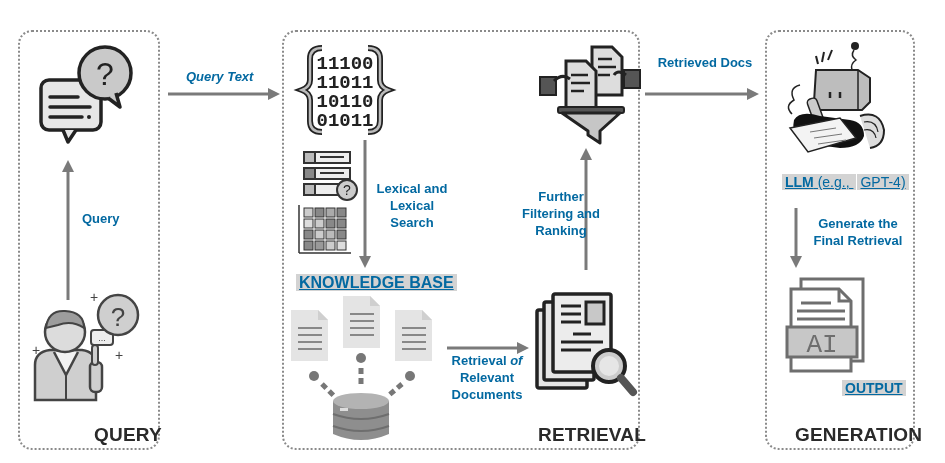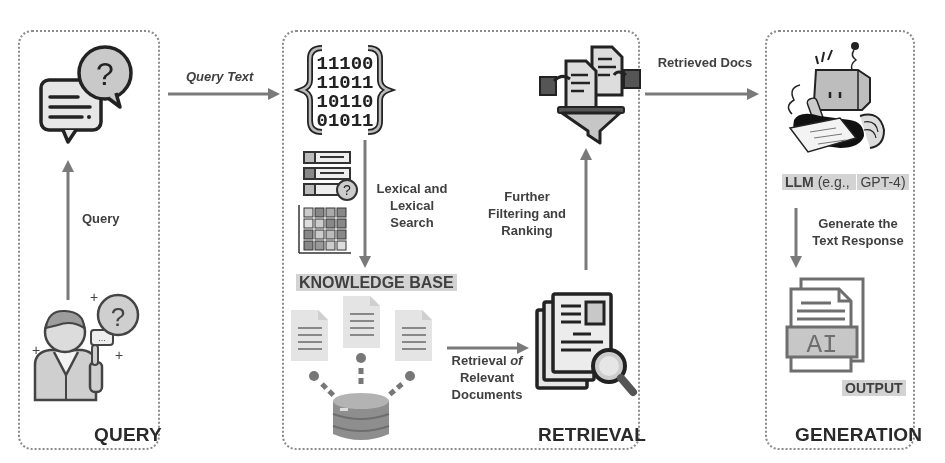--- a/index.html
+++ b/index.html
@@ -1,21 +1,21 @@
 <!DOCTYPE html>
 <html><head>
 <meta charset="utf-8">
 <style>
   html, body { margin: 0; padding: 0; background: #ffffff; }
   body { width: 945px; height: 463px; position: relative; overflow: hidden;
          font-family: "Liberation Sans", "DejaVu Sans", sans-serif; color: #222; }
   .panel { position: absolute; border: 2px dotted #8a8a8a; border-radius: 14px; box-sizing: border-box; }
-  .lbl { position: absolute; font-weight: bold; font-size: 13px; line-height: 17px; text-align: center; color: #404040; }
+  .lbl { position: absolute; font-weight: bold; font-size: 13px; line-height: 17px; text-align: center; color: #0369a1; }
   .big { position: absolute; font-weight: bold; font-size: 19px; color: #2a2a2a; letter-spacing: 0.2px; }
-  .hl { background: #d3d3d3; padding: 0 3px; }
+  .hl { background: #d3d3d3; padding: 0 3px; text-decoration: underline; }
   svg { position: absolute; overflow: visible; }
   .arrow-line { stroke: #7a7a7a; stroke-width: 3; }
   .arrow-head { fill: #7a7a7a; }
 </style>
 </head>
 <body>
 
 <div class="panel" style="left:18px;top:30px;width:142px;height:420px;"></div>
 <div class="panel" style="left:282px;top:30px;width:358px;height:420px;"></div>
 <div class="panel" style="left:765px;top:30px;width:150px;height:420px;"></div>
@@ -186,21 +186,21 @@
   <line x1="26" y1="58" x2="56" y2="58" stroke="#222" stroke-width="3"></line>
   <circle cx="74" cy="74" r="16" fill="#ccc" stroke="#222" stroke-width="4"></circle>
   <circle cx="74" cy="74" r="10" fill="#e6e6e6"></circle>
   <line x1="86" y1="86" x2="98" y2="100" stroke="#555" stroke-width="8" stroke-linecap="round"></line>
 </svg>
 
 <svg style="left:578px;top:148px;" width="16" height="122">
   <line class="arrow-line" x1="8" y1="10" x2="8" y2="122"></line>
   <polygon class="arrow-head" points="2,12 14,12 8,0"></polygon>
 </svg>
-<div class="lbl" style="left:482px;top:188px;width:90px;">
+<div class="lbl" style="left:516px;top:188px;width:90px;">
   <div>Further</div>
   <div>Filtering and</div>
   <div>Ranking</div>
 </div>
 
 <svg style="left:540px;top:45px;" width="100" height="90" viewBox="0 0 100 90">
   <rect x="0" y="32" width="16" height="18" fill="#555" stroke="#222" stroke-width="2"></rect>
   <rect x="84" y="25" width="16" height="18" fill="#555" stroke="#222" stroke-width="2"></rect>
   <path d="M52 2 L72 2 L82 12 L82 50 L52 50 Z" fill="#ddd" stroke="#222" stroke-width="3"></path>
   <line x1="58" y1="14" x2="72" y2="14" stroke="#222" stroke-width="2.5"></line>
@@ -249,21 +249,21 @@
 <div class="lbl" style="left:782px;top:174px;font-size:14px;font-weight:normal;">
   <span class="hl"><b>LLM</b><span> (e.g., </span></span><span class="hl" style="margin-left:1px;">GPT-4)</span>
 </div>
 
 <svg style="left:788px;top:208px;" width="16" height="62">
   <line class="arrow-line" x1="8" y1="0" x2="8" y2="50"></line>
   <polygon class="arrow-head" points="2,48 14,48 8,60"></polygon>
 </svg>
 <div class="lbl" style="left:808px;top:215px;width:100px;">
   <div>Generate the</div>
-  <div>Text Response</div>
+  <div>Final Retrieval</div>
 </div>
 
 <svg style="left:785px;top:277px;" width="80" height="98" viewBox="0 0 80 98">
   <rect x="16" y="2" width="62" height="82" fill="#fff" stroke="#6e6e6e" stroke-width="3"></rect>
   <path d="M6 12 L54 12 L66 24 L66 94 L6 94 Z" fill="#fff" stroke="#6e6e6e" stroke-width="3"></path>
   <path d="M54 12 L54 24 L66 24" fill="none" stroke="#6e6e6e" stroke-width="3"></path>
   <line x1="16" y1="26" x2="46" y2="26" stroke="#6e6e6e" stroke-width="3"></line>
   <line x1="12" y1="34" x2="60" y2="34" stroke="#6e6e6e" stroke-width="3"></line>
   <line x1="12" y1="42" x2="60" y2="42" stroke="#6e6e6e" stroke-width="3"></line>
   <rect x="2" y="50" width="70" height="30" fill="#c7c7c7" stroke="#6e6e6e" stroke-width="3"></rect>

